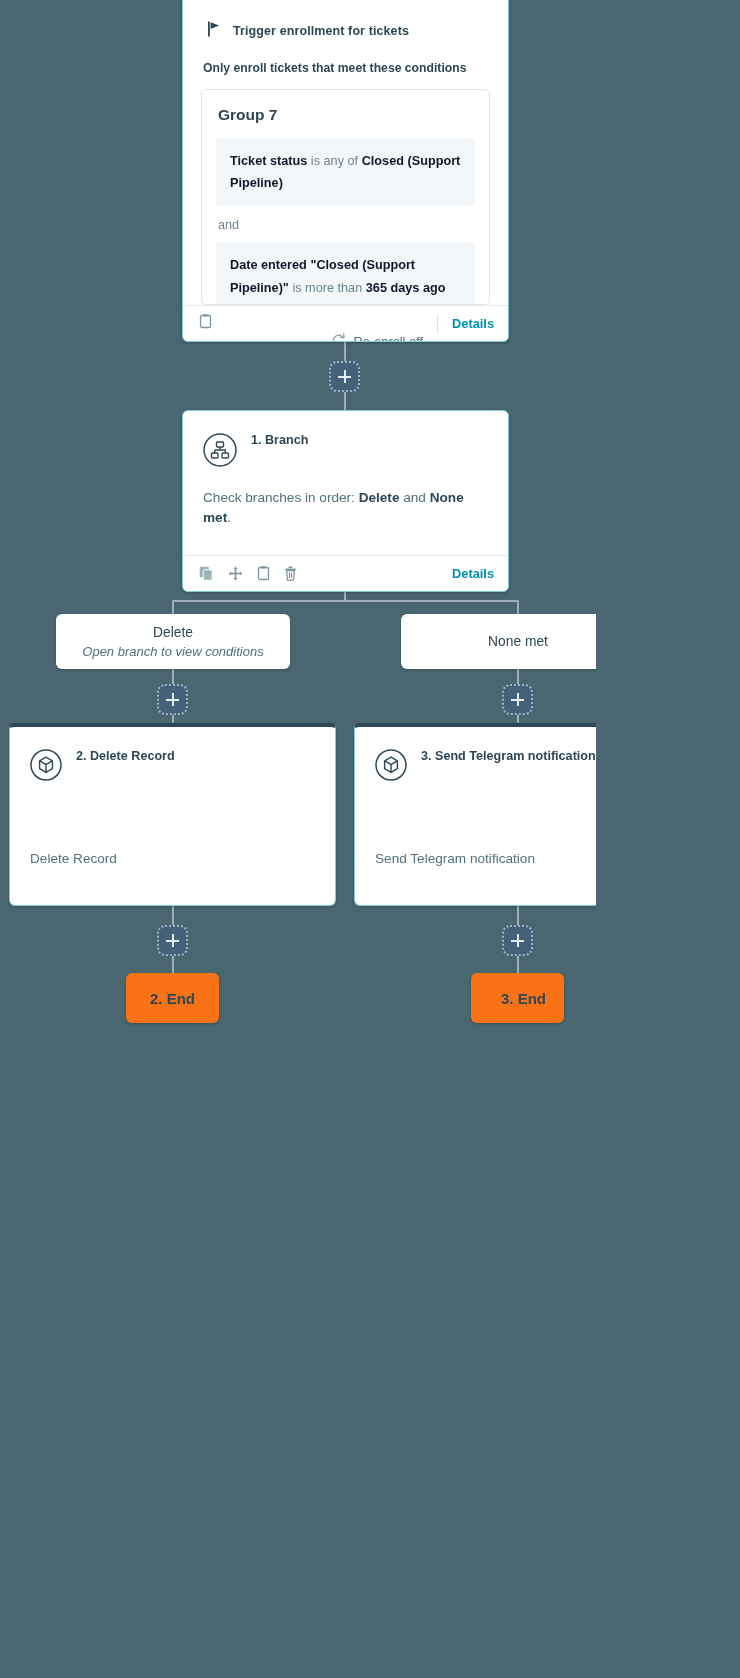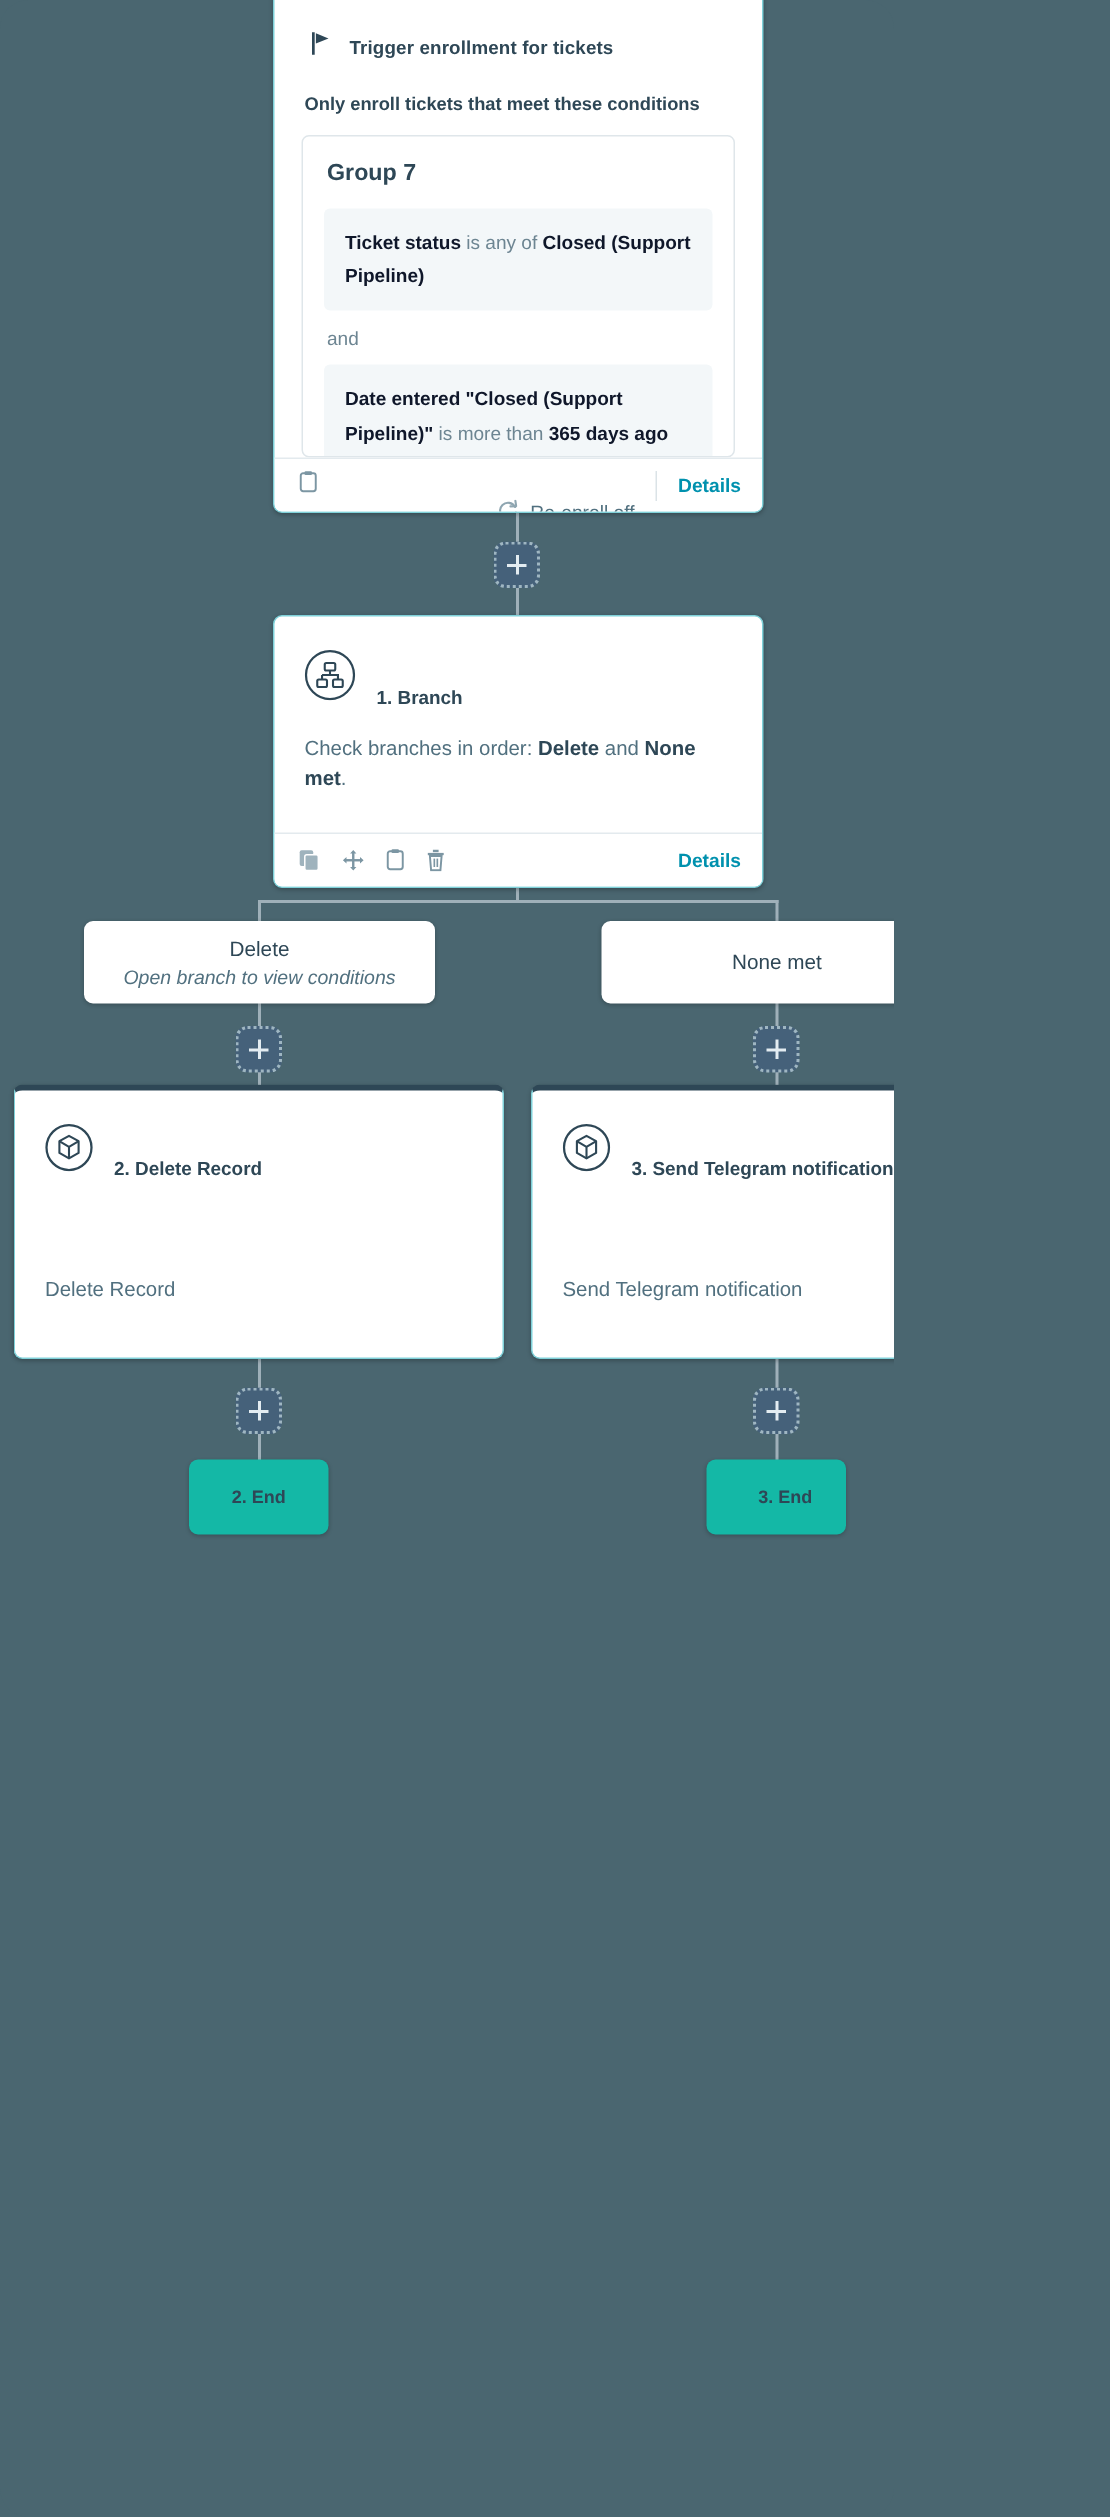--- a/index.html
+++ b/index.html
@@ -98,21 +98,21 @@
   
   #branch-card {
     left: 182px; top: 410px;
     width: 327px; height: 182px;
     border: 1px solid #7fd1d9;
     border-radius: 6px;
     display:flex; flex-direction:column;
     overflow:hidden;
   }
   .node-head {
-    display: flex; align-items: flex-end; gap: 14px;
+    display: flex; align-items: flex-start; gap: 14px;
     padding: 22px 20px 0 20px;
   }
   .node-title { font-size: 12.6px; font-weight: bold; color: #2e4756; }
   .node-desc {
     font-size: 13.6px; color: #51707f; line-height: 1.5;
     padding: 17px 20px 0 20px; flex: 1 1 auto;
   }
   .node-desc b { color: #2e4756; font-weight: bold; }
 
   
@@ -137,25 +137,25 @@
     align-items: center; justify-content: center;
   }
   #pill-delete { left: 56px; top: 614px; width: 234px; height: 55px; }
   #pill-none  { left: 401px; top: 614px; width: 234px; height: 55px; }
   .pill-label { font-size: 13.8px; color: #2e4756; }
   .pill-sub { font-size: 13px; font-style: italic; color: #51707f; margin-top: 4px; }
 
   
   .end-node {
     position: absolute;
-    background: #14b8a6;
+    background: #f97316;
     border-radius: 6px;
     box-shadow: 0 1px 3px rgba(0,0,0,0.22);
     display:flex; align-items:center; justify-content:center;
-    font-size: 12px; font-weight: bold; color: #2e4756;
+    font-size: 15px; font-weight: bold; color: #2e4756;
   }
   #end-2 { left: 126px; top: 973px; width: 93px; height: 50px; }
   #end-3 { left: 471px; top: 973px; width: 93px; height: 50px; padding-left: 12px; }
 
   
   .plus-btn {
     position: absolute;
     width: 31px; height: 31px;
     background: #45617a;
     border: 2px dotted #9fb6c2;

